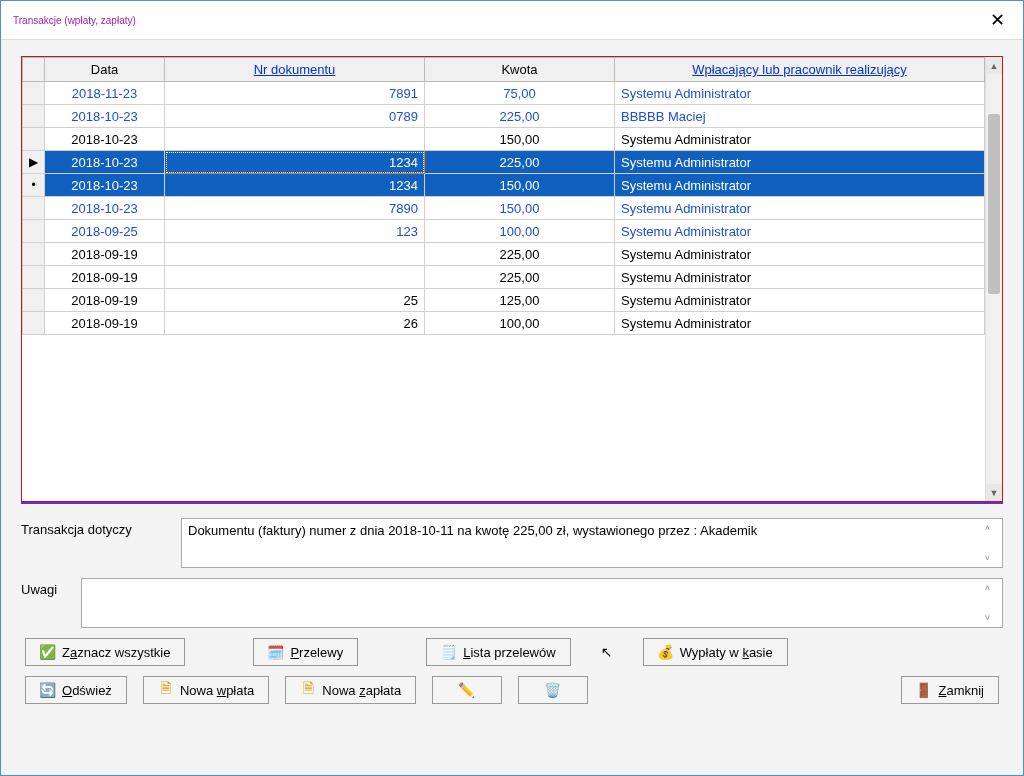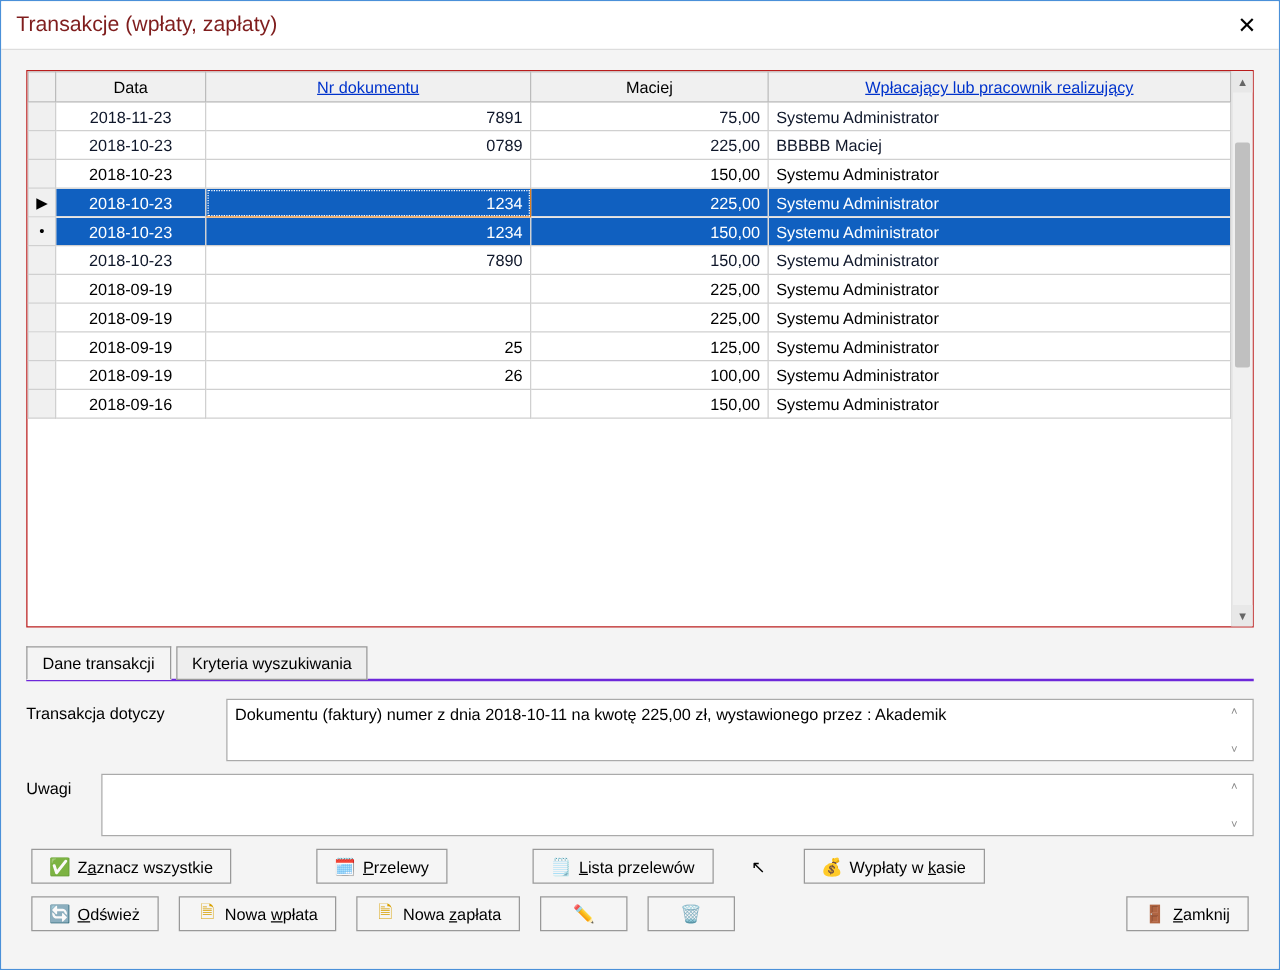--- a/index.html
+++ b/index.html
@@ -23,22 +23,22 @@
   }
   .titlebar {
     display: flex;
     align-items: center;
     justify-content: space-between;
     padding: 8px 12px;
     background: #fff;
     border-bottom: 1px solid #ddd;
   }
   .titlebar-title {
-    font-size: 17px;
-    color: #7f1d1d;
+    font-size: 10px;
+    color: #a21caf;
   }
   .close-icon {
     font-size: 18px;
     cursor: pointer;
     padding: 0 6px;
   }
   .content {
     flex: 1;
     padding: 16px 20px 12px 20px;
     background: #f4f4f4;
@@ -86,23 +86,23 @@
   col.amt   { width: 190px; }
   col.payer { width: auto; }
   td.indic {
     background: #f0f0f0;
     border: 1px solid #bbb;
     text-align: center;
     font-size: 12px;
   }
   td.date   { text-align: center; }
   td.doc    { text-align: right; }
-  td.amt    { text-align: right; padding-right: 8px; }
+  td.amt    { text-align: center; padding-right: 8px; }
   td.payer  { text-align: left; padding-left: 6px; }
-  tr.green td:not(.indic) { color: #0f172a; }
+  tr.green td:not(.indic) { color: #1d4ed8; }
   tr.sel td:not(.indic)  { background: #1060c0; color: #fff; }
   tr.sel-focus td.doc {
     outline: 1px dotted #fff;
     outline-offset: -2px;
     border: 1px solid #e08020;
   }
   .vscroll {
     width: 17px;
     background: #f0f0f0;
     border-left: 1px solid #ddd;
@@ -239,21 +239,21 @@
               <col class="date">
               <col class="doc">
               <col class="amt">
               <col class="payer">
           </colgroup>
           <thead>
             <tr>
               <th></th>
               <th>Data</th>
               <th><a href="#">Nr dokumentu</a></th>
-              <th>Maciej</th>
+              <th>Kwota</th>
               <th><a href="#">Wpłacający lub pracownik realizujący</a></th>
             </tr>
           </thead>
           <tbody id="grid-body">
               <tr class="green">
                 <td class="indic"></td>
                 <td class="date">2018-11-23</td>
                 <td class="doc">7891</td>
                 <td class="amt">75,00</td>
                 <td class="payer">Systemu Administrator</td>
@@ -286,20 +286,27 @@
                 <td class="amt">150,00</td>
                 <td class="payer">Systemu Administrator</td>
               </tr>
               <tr class="green">
                 <td class="indic"></td>
                 <td class="date">2018-10-23</td>
                 <td class="doc">7890</td>
                 <td class="amt">150,00</td>
                 <td class="payer">Systemu Administrator</td>
               </tr>
+              <tr class="green">
+                <td class="indic"></td>
+                <td class="date">2018-09-25</td>
+                <td class="doc">123</td>
+                <td class="amt">100,00</td>
+                <td class="payer">Systemu Administrator</td>
+              </tr>
               <tr class="">
                 <td class="indic"></td>
                 <td class="date">2018-09-19</td>
                 <td class="doc"></td>
                 <td class="amt">225,00</td>
                 <td class="payer">Systemu Administrator</td>
               </tr>
               <tr class="">
                 <td class="indic"></td>
                 <td class="date">2018-09-19</td>
@@ -312,45 +319,34 @@
                 <td class="date">2018-09-19</td>
                 <td class="doc">25</td>
                 <td class="amt">125,00</td>
                 <td class="payer">Systemu Administrator</td>
               </tr>
               <tr class="">
                 <td class="indic"></td>
                 <td class="date">2018-09-19</td>
                 <td class="doc">26</td>
                 <td class="amt">100,00</td>
-                <td class="payer">Systemu Administrator</td>
-              </tr>
-              <tr class="">
-                <td class="indic"></td>
-                <td class="date">2018-09-16</td>
-                <td class="doc"></td>
-                <td class="amt">150,00</td>
                 <td class="payer">Systemu Administrator</td>
               </tr>
             </tbody>
         </table>
       </div>
       <div class="vscroll">
         <div class="arrow">▲</div>
         <div class="track">
             <div class="thumb"></div>
           </div>
         <div class="arrow">▼</div>
       </div>
     </div>
 
-    <div class="tabs">
-      <div class="tab active">Dane transakcji</div>
-      <div class="tab">Kryteria wyszukiwania</div>
-    </div>
 
     <div class="details">
       <div class="field-row">
         <div class="field-label">Transakcja dotyczy</div>
         <div class="textarea">
           <div class="ta-content">Dokumentu (faktury) numer  z dnia 2018-10-11 na kwotę 225,00 zł, wystawionego przez  : Akademik</div>
           <div class="spin">
             <span>˄</span>
             <span>˅</span>
           </div>

